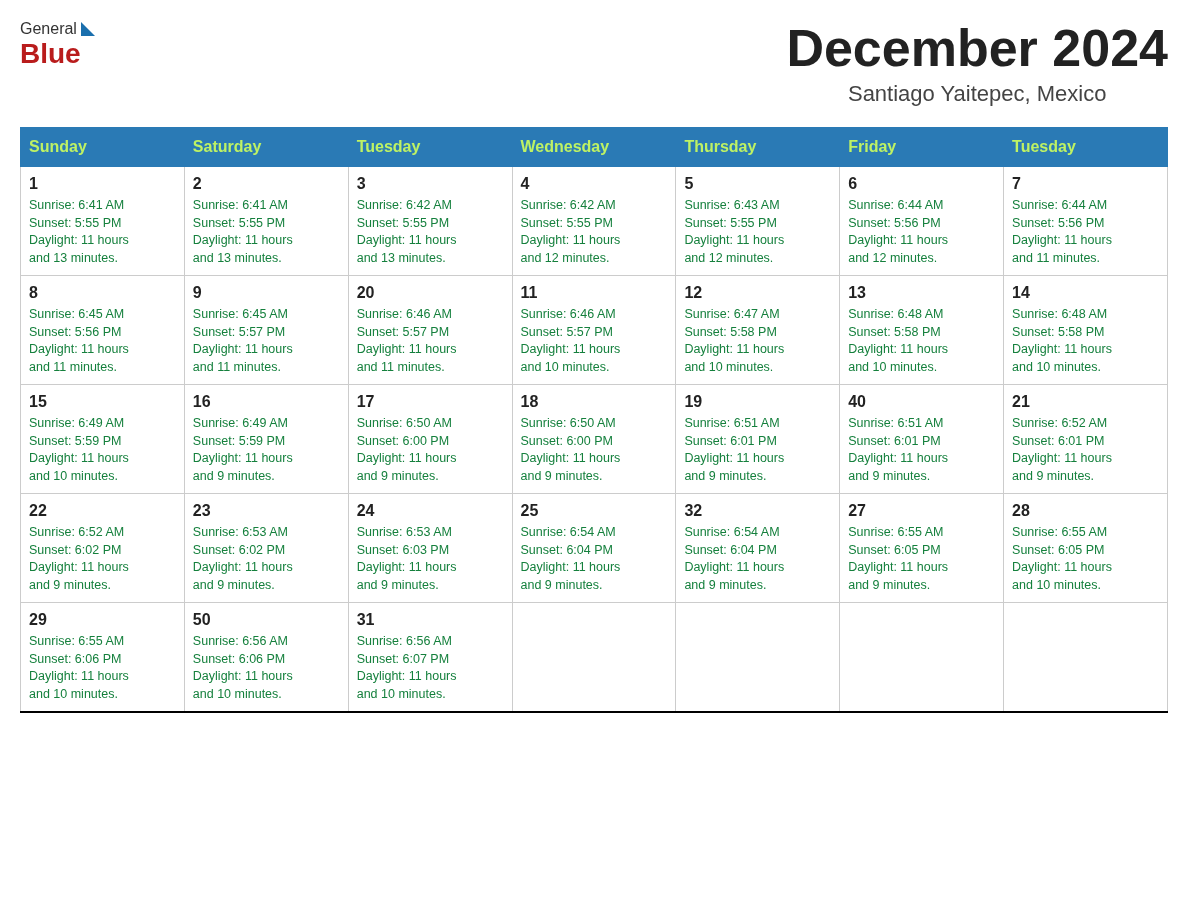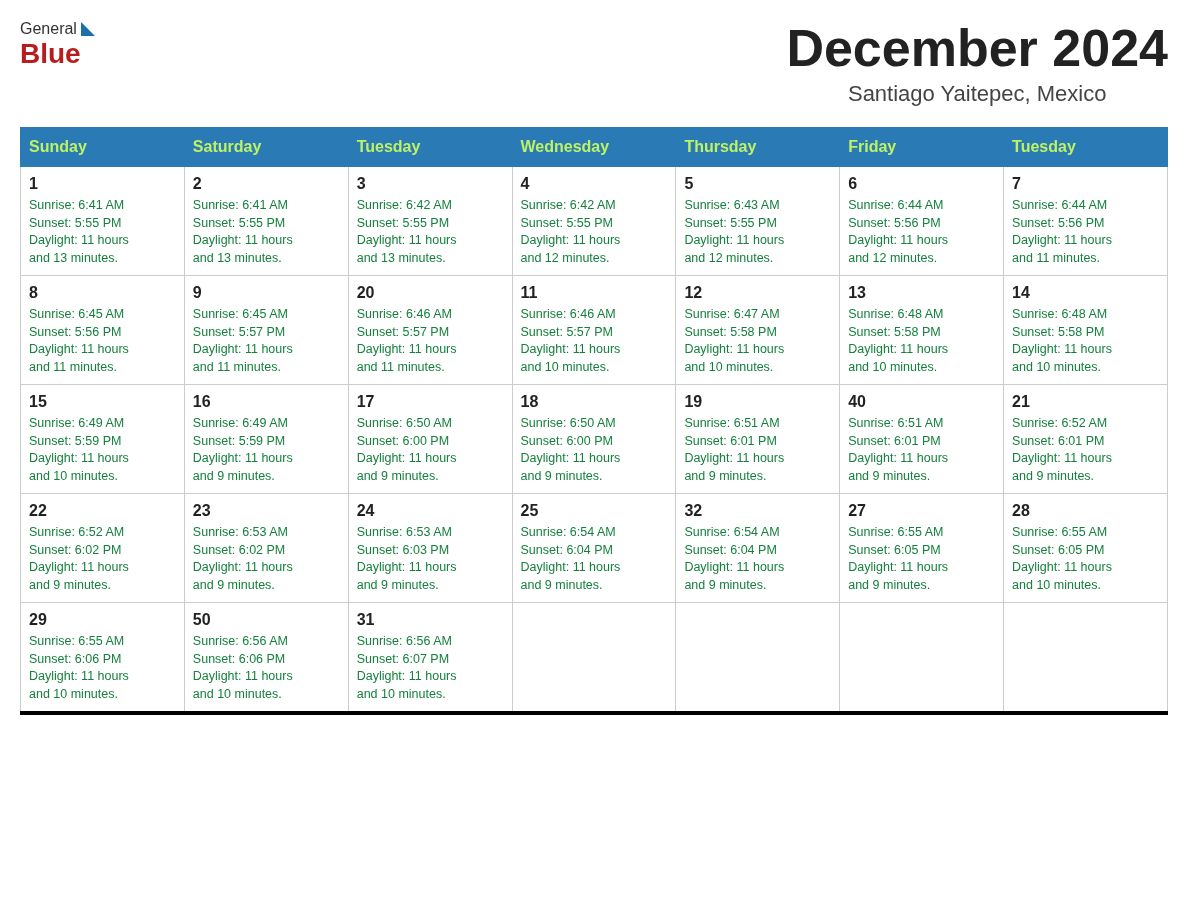--- a/index.html
+++ b/index.html
@@ -78,21 +78,21 @@
       color: #222;
       display: block;
       margin-bottom: 4px;
     }
     tbody tr td .day-info {
       font-size: 12.5px;
       color: #15803d;
       line-height: 1.4;
     }
     tbody tr:last-child td {
-      border-bottom: 4px solid #000000;
+      border-bottom: 2px solid #000000;
     }
     tbody tr td.empty {
       background: #fff;
     }
     .logo-wrapper {
       display: flex;
       align-items: center;
       gap: 2px;
     }
   </style>

